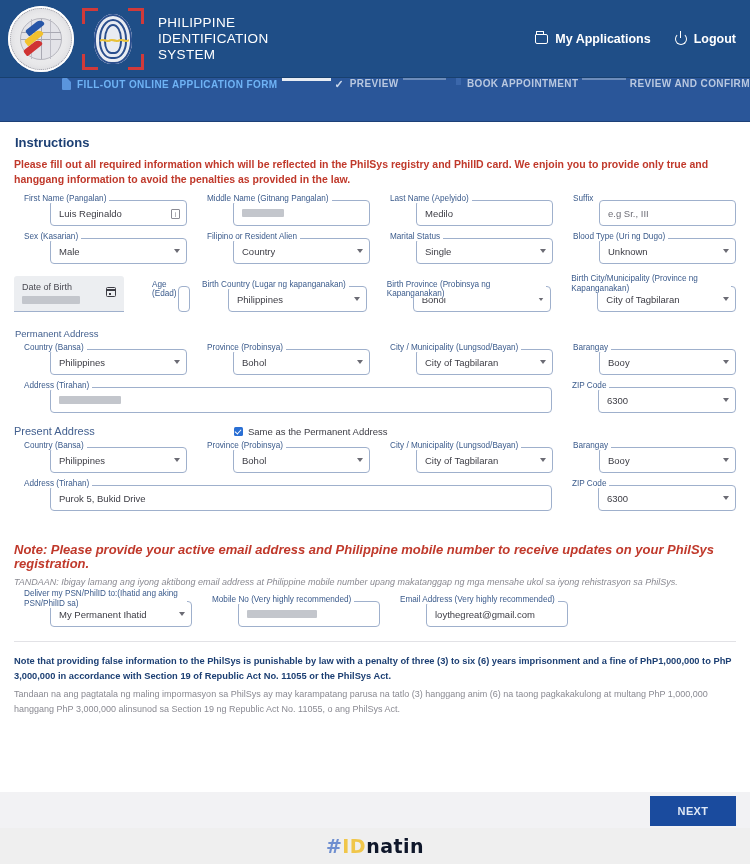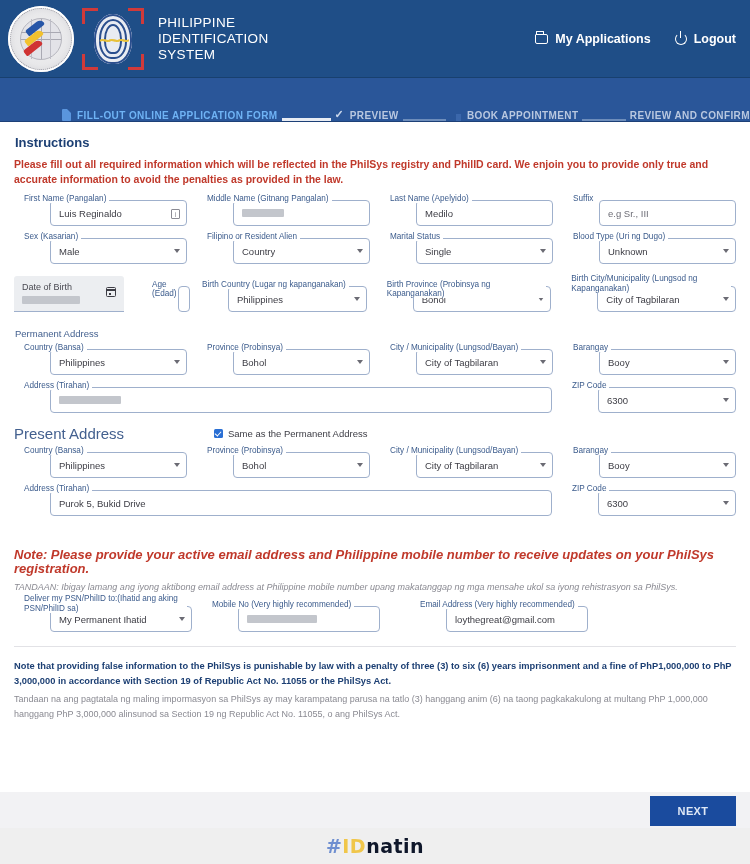--- a/index.html
+++ b/index.html
@@ -58,21 +58,21 @@
                color:#fff; font-size: 12.5px; font-weight: bold; }
   .hdr-item { display:flex; align-items:center; gap:7px; cursor:pointer; }
   .ico-folder { width:13px; height:10px; border:1.6px solid #fff; border-radius:1px 2px 2px 2px; position:relative; }
   .ico-folder:before { content:""; position:absolute; top:-4px; left:0px; width:6px; height:3px;
                        border:1.6px solid #fff; border-bottom:none; border-radius:1px 1px 0 0; }
   .ico-power { width:12px; height:12px; border:1.6px solid #fff; border-radius:50%;
                border-top-color:transparent; position:relative; }
   .ico-power:before { content:""; position:absolute; left:4.2px; top:-3px; width:1.6px; height:7px; background:#fff; }
 
   
-  .stepper { height: 44px; background:#2a5699; display:flex; align-items:flex-end;
+  .stepper { height: 44px; background:#2a5699; display:flex; align-items:flex-start;
              padding-left: 62px; border-bottom:1px solid #1d4077; }
   .step { display:flex; align-items:center; font-size: 10px; font-weight:bold;
           letter-spacing:.4px; white-space:nowrap; cursor:pointer; }
   .step .lbl { color: #b9c8e0; }
   .step.active .lbl { color:#6fb3f5; }
   .step .doc { width:9px; height:12px; background:#5a95dd; margin-right:6px; position:relative; border-radius:1px; }
   .step .doc:after { content:""; position:absolute; right:0; top:0; border-top:4px solid #2a5699;
                      border-left:4px solid transparent; }
   .connector { height:2px; width:62px; background:#6d8dbb; margin:0 4px; }
   .connector.done { background:#e8ecf3; height:3px; width:70px; }
@@ -115,21 +115,21 @@
   }
   .dob .t { font-size:9px; color:#4a4a52; }
   .dob .r { margin-top:4px; width:58px; height:8px; background:#c3c6cc; border-radius:1px; }
   .cal-ico { position:absolute; right:8px; top:11px; width:10px; height:10px;
              border:1.3px solid #3c3c44; border-radius:1.5px; }
   .cal-ico:before { content:""; position:absolute; left:-1.3px; top:1px; width:10px; height:1.6px; background:#3c3c44; }
   .cal-ico:after { content:""; position:absolute; left:2px; top:4.5px; width:2px; height:2px; background:#3c3c44; }
 
   .sec-label { font-size:9.5px; color:#43608f; margin: 2px 0 10px 1px; }
   .chk-row { display:flex; align-items:center; margin: 3px 0 10px 0; }
-  .chk-row .lbl-left { font-size:15px; color:#43608f; width: 200px; }
+  .chk-row .lbl-left { font-size:11px; color:#43608f; width: 220px; }
   .chkbox { width:9px; height:9px; background:#2a6fd4; border-radius:1.5px; position:relative; margin-right:5px; }
   .chkbox:after { content:""; position:absolute; left:2px; top:1px; width:3px; height:5px;
                   border:solid #fff; border-width:0 1.4px 1.4px 0; transform: rotate(42deg); }
   .chk-txt { font-size:9.5px; color:#3c3c44; }
 
   .note-red { color:#c0392b; font-size:13px; font-weight:bold; font-style:italic; line-height:14px;margin-top:32px; }
   .note-gray { color:#8a8a92; font-size:9px; font-style:italic; line-height:14px; margin-top:4px; }
 
   .legal-blue { color:#1c3f73; font-size:9.3px; font-weight:bold; line-height:14.5px; }
   .legal-gray { color:#8a8a92; font-size:9px; line-height:14.5px; margin-top:4px; }
@@ -213,21 +213,21 @@
     <div class="connector"></div>
     <div class="step">
       <span class="lbl">REVIEW AND CONFIRM</span>
     </div>
   </div>
 
   <div class="content">
 
     <div>
       <div class="instr-title">Instructions</div>
-      <div class="instr-red">Please fill out all required information which will be reflected in the PhilSys registry and PhilID card. We enjoin you to provide only true and accurate information to avoid the penalties as provided in the law.</div>
+      <div class="instr-red">Please fill out all required information which will be reflected in the PhilSys registry and PhilID card. We enjoin you to provide only true and hanggang information to avoid the penalties as provided in the law.</div>
     </div>
 
     <div class="form">
 
       <div class="row">
         <div class="fld">
           <span class="cap">First Name (Pangalan)</span>
           <div class="box">
             <span class="val">Luis Reginaldo</span>
           </div>
@@ -306,21 +306,21 @@
           <span class="caret"></span>
         </div>
         <div class="fld">
           <span class="cap">Birth Province (Probinsya ng Kapanganakan)</span>
           <div class="box sel">
             <span class="val">Bohol</span>
           </div>
           <span class="caret"></span>
         </div>
         <div class="fld">
-          <span class="cap two">Birth City/Municipality (Lungsod ng Kapanganakan)</span>
+          <span class="cap two">Birth City/Municipality (Province ng Kapanganakan)</span>
           <div class="box sel">
             <span class="val">City of Tagbilaran</span>
           </div>
           <span class="caret"></span>
         </div>
       </div>
 
       <div class="sec-label">Permanent Address</div>
       <div class="row">
         <div class="fld">
@@ -434,21 +434,21 @@
             <span class="val">My Permanent Ihatid</span>
           </div>
           <span class="caret"></span>
         </div>
         <div class="fld" style="flex:0 0 178px;">
           <span class="cap">Mobile No (Very highly recommended)</span>
           <div class="box">
             <span class="redact" style="width:70px"></span>
           </div>
         </div>
-        <div class="fld" style="flex:0 0 178px;margin-left:20px;">
+        <div class="fld" style="flex:0 0 178px;">
           <span class="cap">Email Address (Very highly recommended)</span>
           <div class="box">
             <span class="val">loythegreat@gmail.com</span>
           </div>
         </div>
         <div style="flex:1 1 auto;"></div>
       </div>
 
       <div class="divider"></div>
 

